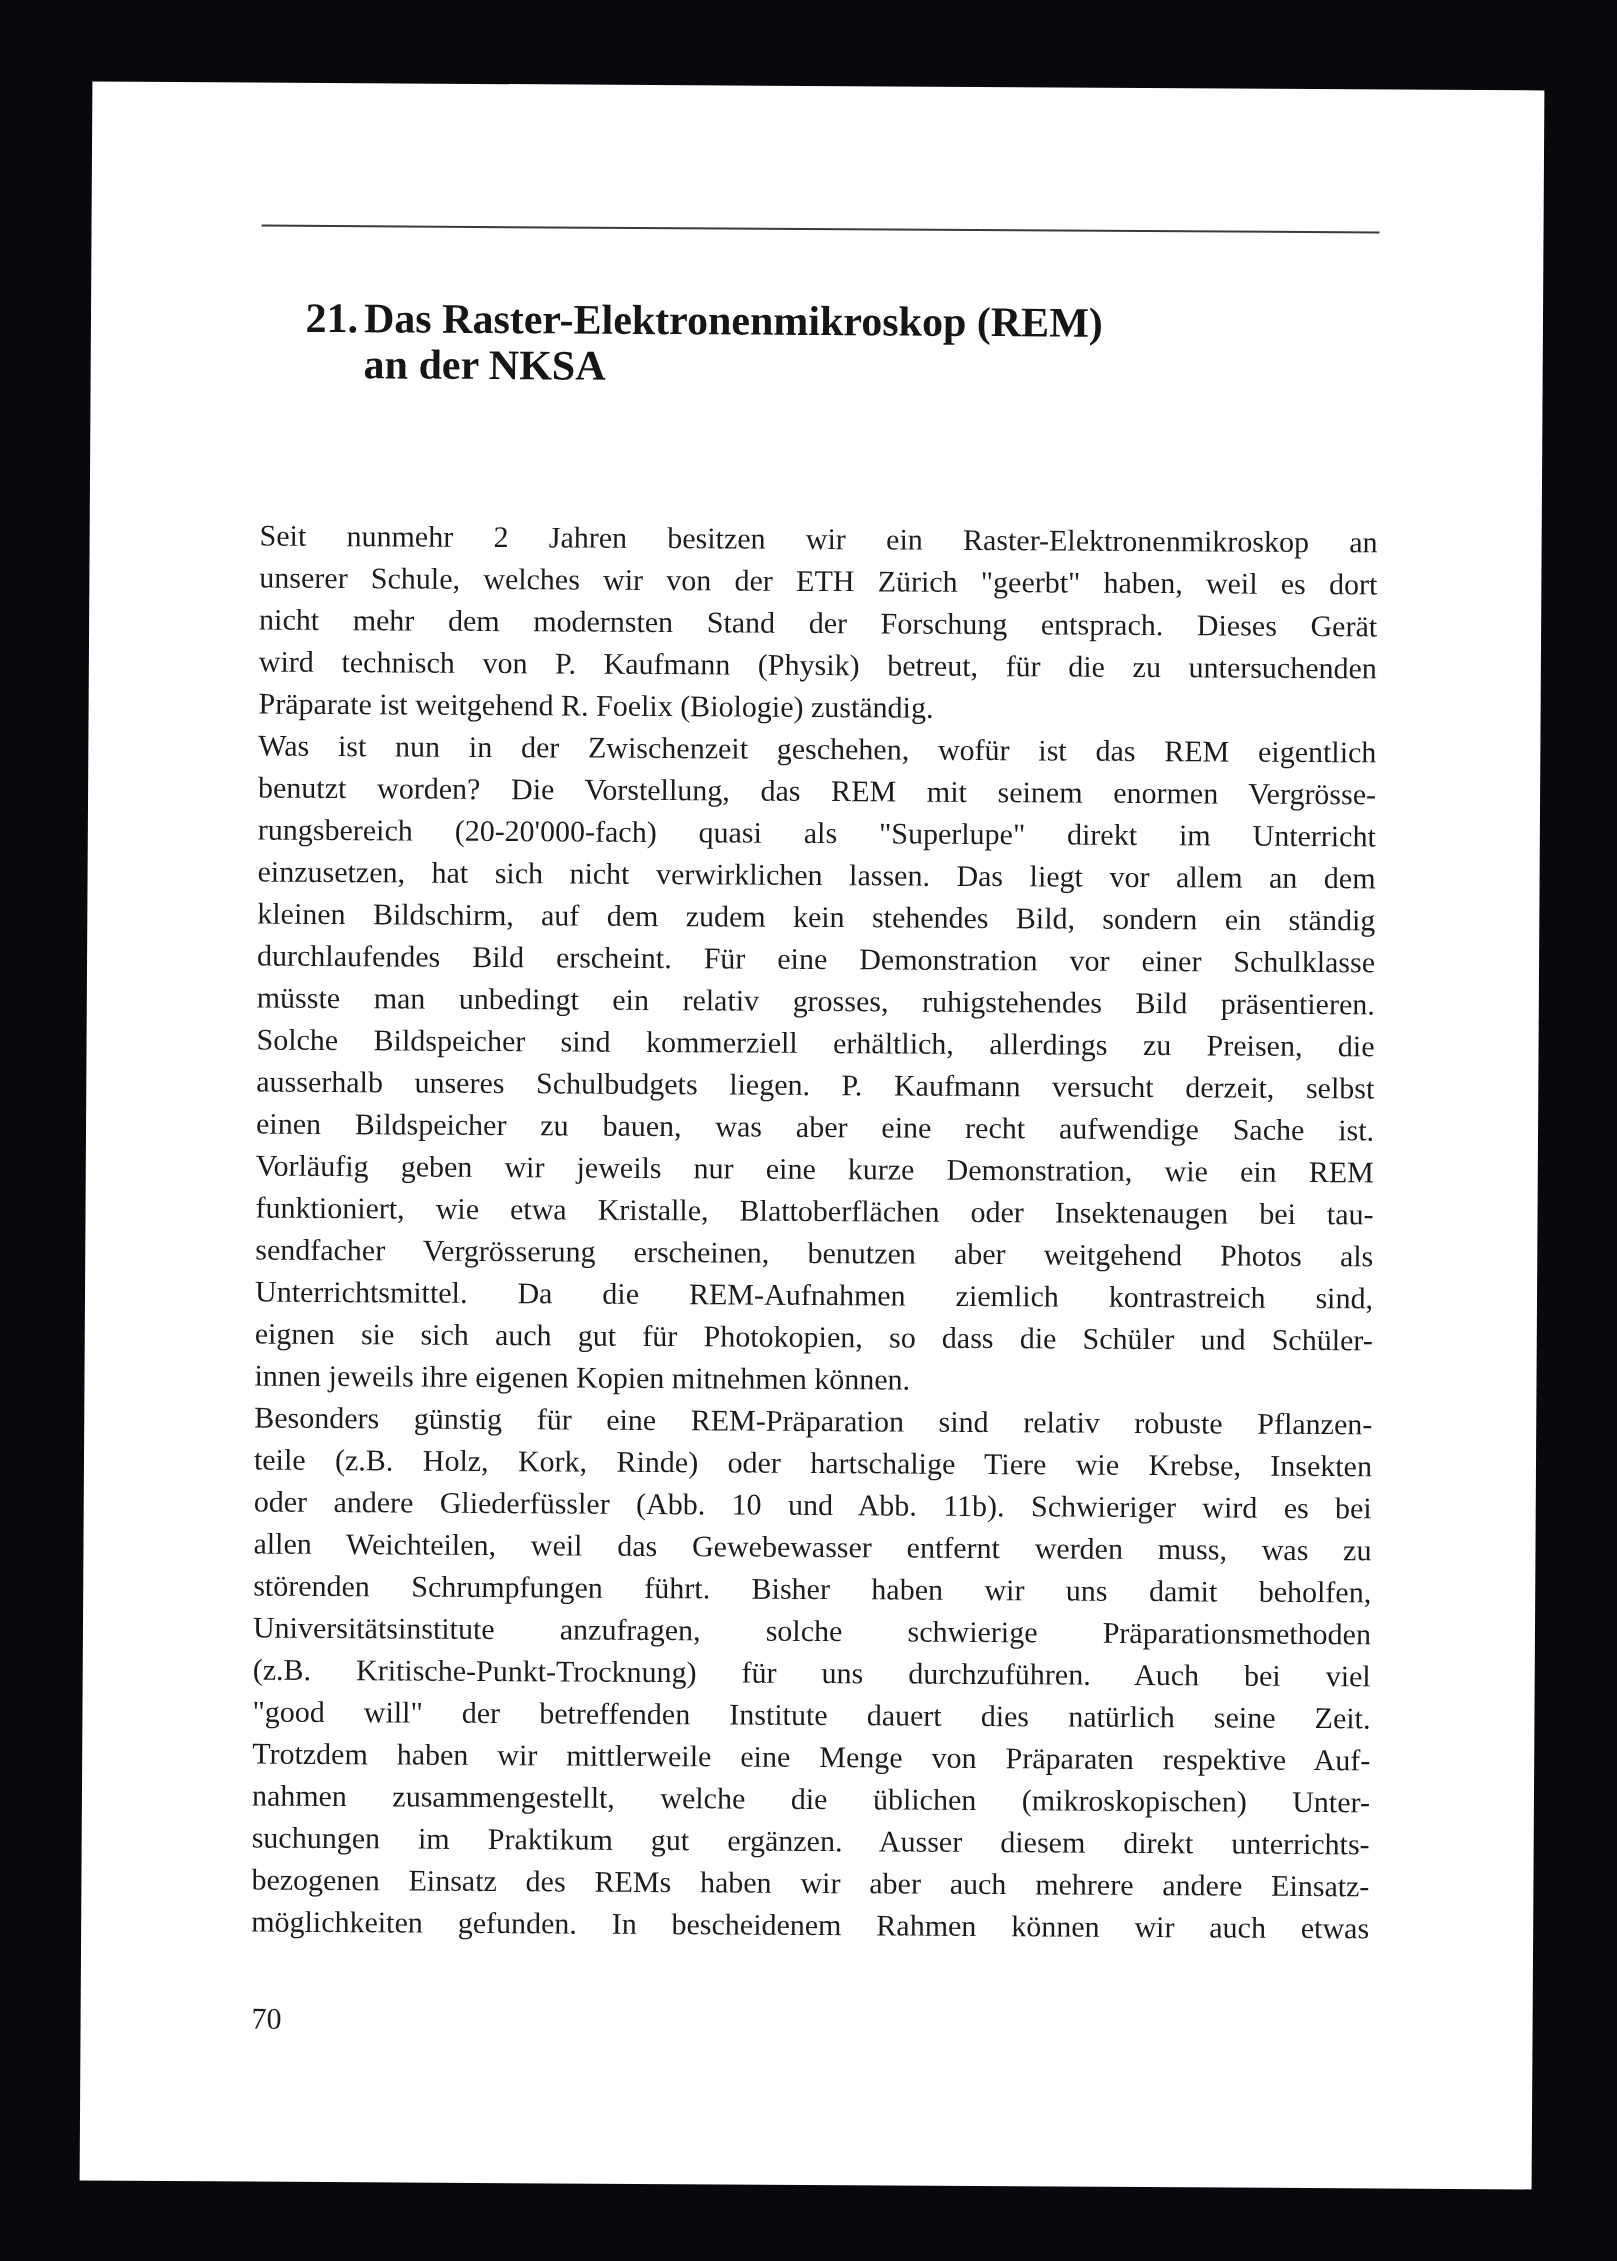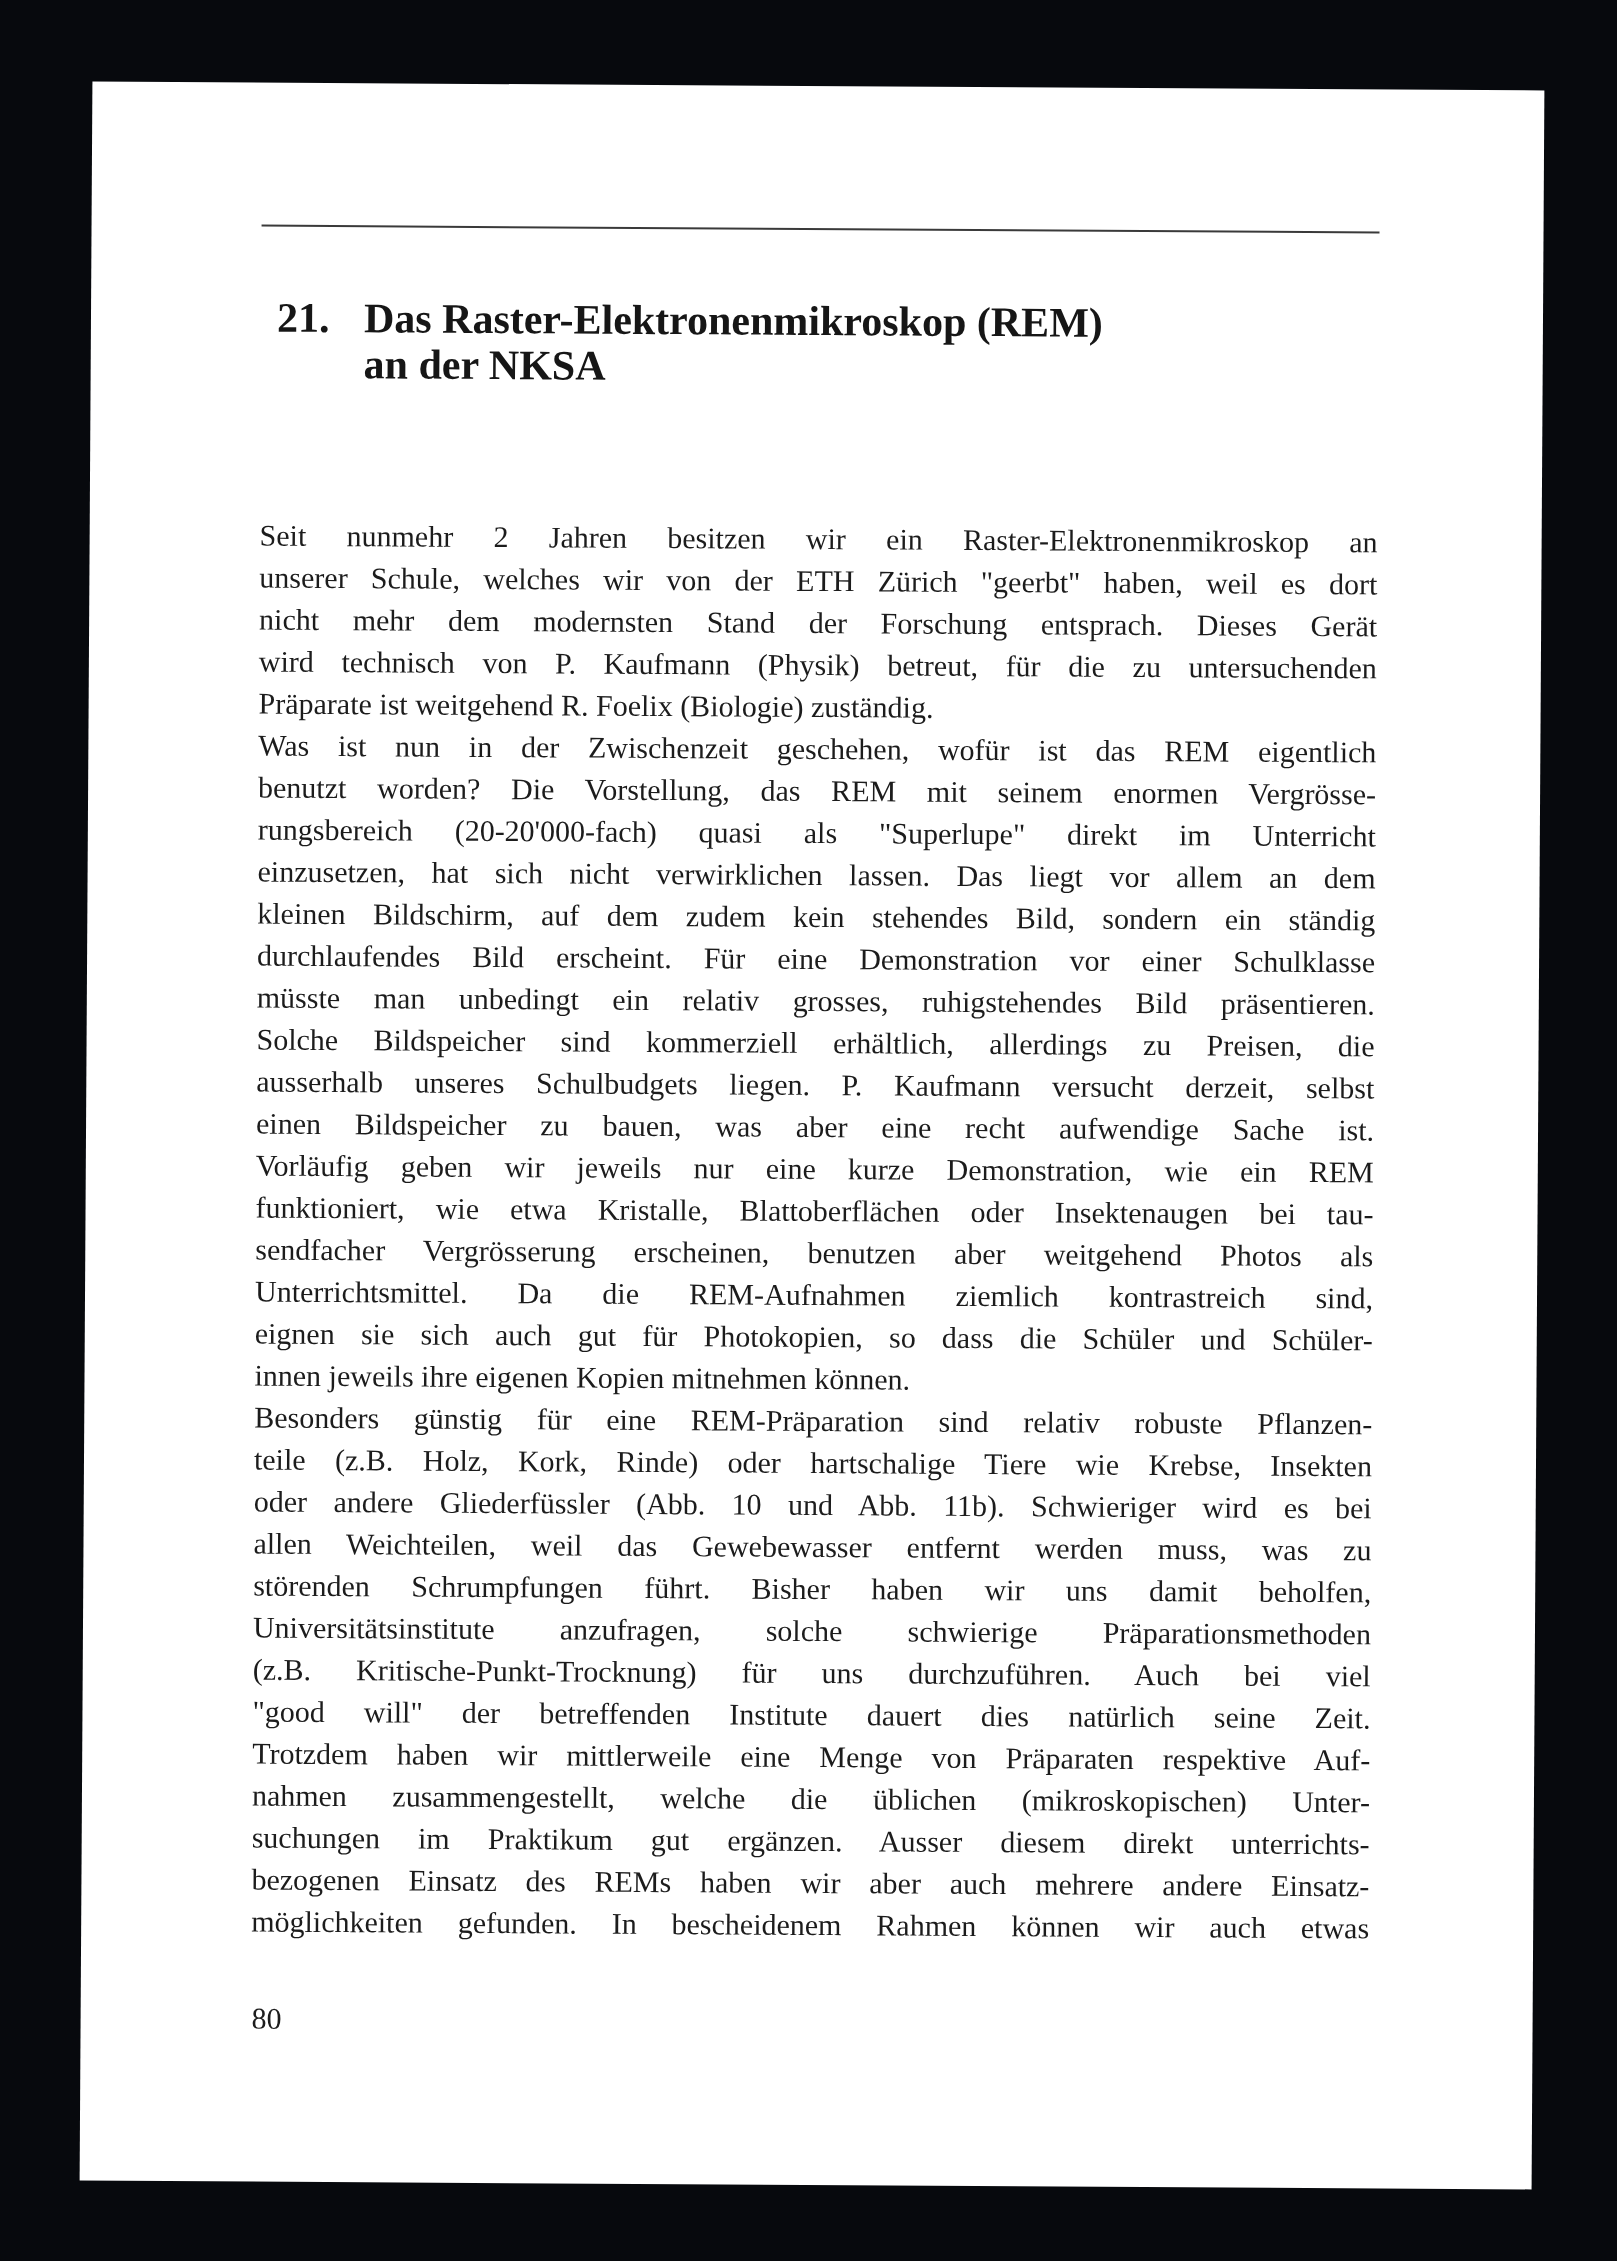--- a/index.html
+++ b/index.html
@@ -36,23 +36,24 @@
       left: 170px;
       top: 212px;
       font-family: "Liberation Serif", serif;
       font-weight: bold;
       font-size: 42px;
       line-height: 46px;
       color: #161616;
     }
     .title .num {
       position: absolute;
-      left: 16px;
+      left: 0;
       top: 0;
       width: 97px;
+      text-align: right;
     }
     .title .lines {
       position: absolute;
       left: 103px;
       top: 0;
       white-space: nowrap;
     }
     .title .lines div {
       display: block;
     }
@@ -130,15 +131,15 @@
       <span class="line">Universitätsinstitute anzufragen, solche schwierige Präparationsmethoden</span>
       <span class="line">(z.B. Kritische-Punkt-Trocknung) für uns durchzuführen. Auch bei viel</span>
       <span class="line">"good will" der betreffenden Institute dauert dies natürlich seine Zeit.</span>
       <span class="line">Trotzdem haben wir mittlerweile eine Menge von Präparaten respektive Auf-</span>
       <span class="line">nahmen zusammengestellt, welche die üblichen (mikroskopischen) Unter-</span>
       <span class="line">suchungen im Praktikum gut ergänzen. Ausser diesem direkt unterrichts-</span>
       <span class="line">bezogenen Einsatz des REMs haben wir aber auch mehrere andere Einsatz-</span>
       <span class="line">möglichkeiten gefunden. In bescheidenem Rahmen können wir auch etwas</span>
     </div>
 
-  <div class="page-number">80</div>
+  <div class="page-number">70</div>
 </div>
 
 
 </body></html>

